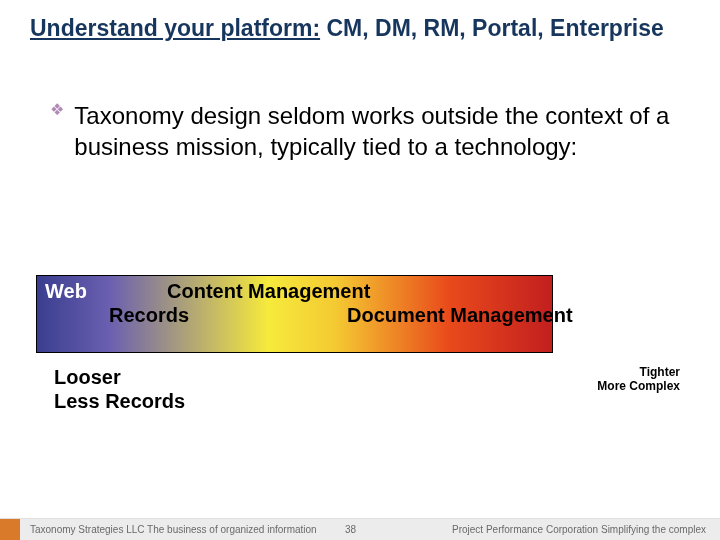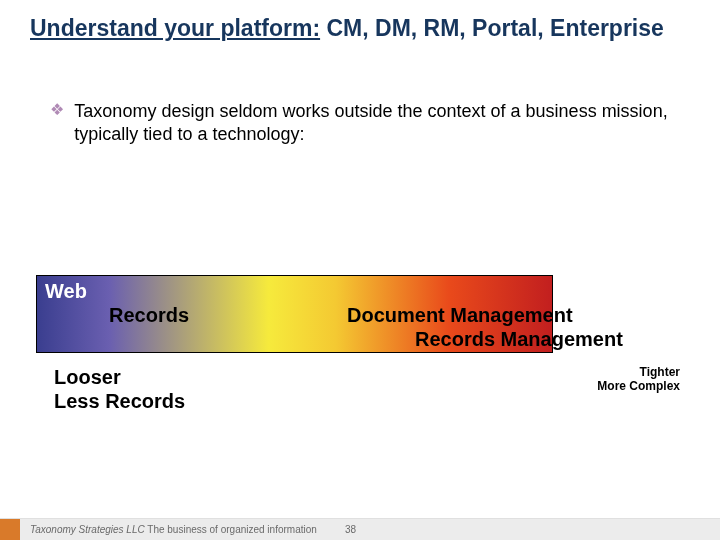--- a/index.html
+++ b/index.html
@@ -2,70 +2,71 @@
 <html><head>
 <meta charset="utf-8">
 <style>
   * { margin: 0; padding: 0; box-sizing: border-box; }
   html, body { width: 720px; height: 540px; font-family: Arial, Helvetica, sans-serif; background: #fff; color: #000; }
   .slide { position: relative; width: 720px; height: 540px; }
   .title { position: absolute; left: 30px; top: 14px; right: 30px; font-size: 23px; font-weight: bold; color: #17365d; line-height: 1.25; }
   .title .u { text-decoration: underline; }
   .bullet-row { position: absolute; left: 50px; top: 100px; right: 40px; display: flex; align-items: flex-start; }
   .bullet-icon { color: #b08ab5; font-size: 16px; line-height: 1.3; margin-right: 10px; flex: 0 0 auto; }
-  .bullet-text { font-size: 18px; line-height: 1.3; }
+  .bullet-text { font-size: 24px; line-height: 1.3; }
   .band { position: absolute; left: 36px; top: 275px; width: 517px; height: 78px;
           background: linear-gradient(to right, #3a3e8f 0%, #6a5fb0 14%, #f6ea3c 45%, #f4c932 58%, #e94a1b 80%, #c21f1f 100%);
           border: 1px solid #000; }
   .band span { position: absolute; font-weight: bold; font-size: 20px; color: #000; white-space: nowrap; }
   .band .web { left: 8px; top: 4px; color: #fff; }
   .band .cm  { left: 130px; top: 4px; }
   .band .portal { left: 72px; top: 28px; }
   .band .dm { left: 310px; top: 28px; }
   .band .rm { left: 378px; top: 52px; }
   .axis-left { position: absolute; left: 54px; top: 365px; font-size: 20px; font-weight: bold; line-height: 1.2; }
   .axis-right { position: absolute; right: 40px; top: 365px; font-size: 12px; font-weight: bold; text-align: right; line-height: 1.2; }
   .footer-bar { position: absolute; left: 0; bottom: 0; width: 100%; height: 22px; background: #ececec; border-top: 1px solid #e0e0e0; font-size: 10px; color: #6a6a6a; }
   .footer-bar .chip { position: absolute; left: 0; top: 0; width: 20px; height: 22px; background: #d97a2a; }
   .footer-bar .left { position: absolute; left: 30px; top: 5px; }
-  .footer-bar .left .brand { font-style: italic; }
+  .footer-bar .left .brand { }
   .footer-bar .mid { position: absolute; left: 345px; top: 5px; }
   .footer-bar .right { position: absolute; right: 14px; top: 5px; }
 </style>
 </head>
 <body>
 
 <div class="slide">
 
   <div class="title">
     <span class="u">Understand your platform:</span><span> CM, DM, RM, Portal, Enterprise</span>
   </div>
 
   <div class="bullet-row">
     <span class="bullet-icon">❖</span>
     <span class="bullet-text">Taxonomy design seldom works outside the context of a business mission, typically tied to a technology:</span>
   </div>
 
   <div class="band">
     <span class="web">Web</span>
+    <span class="cm">Content Management</span>
     <span class="portal">Records</span>
     <span class="dm">Document Management</span>
-    <span class="rm">Records Management</span>
   </div>
 
   <div class="axis-left">
     <div>Looser</div>
     <div>Less Records</div>
   </div>
   <div class="axis-right">
     <div>Tighter</div>
     <div>More Complex</div>
   </div>
 
   <div class="footer-bar">
     <div class="chip"></div>
     <div class="left">
       <span class="brand">Taxonomy Strategies LLC</span><span>  The business of organized information</span>
     </div>
     <div class="mid">38</div>
+    <div class="right">Project Performance Corporation  Simplifying the complex</div>
   </div>
 
 </div>
 
 </body></html>

